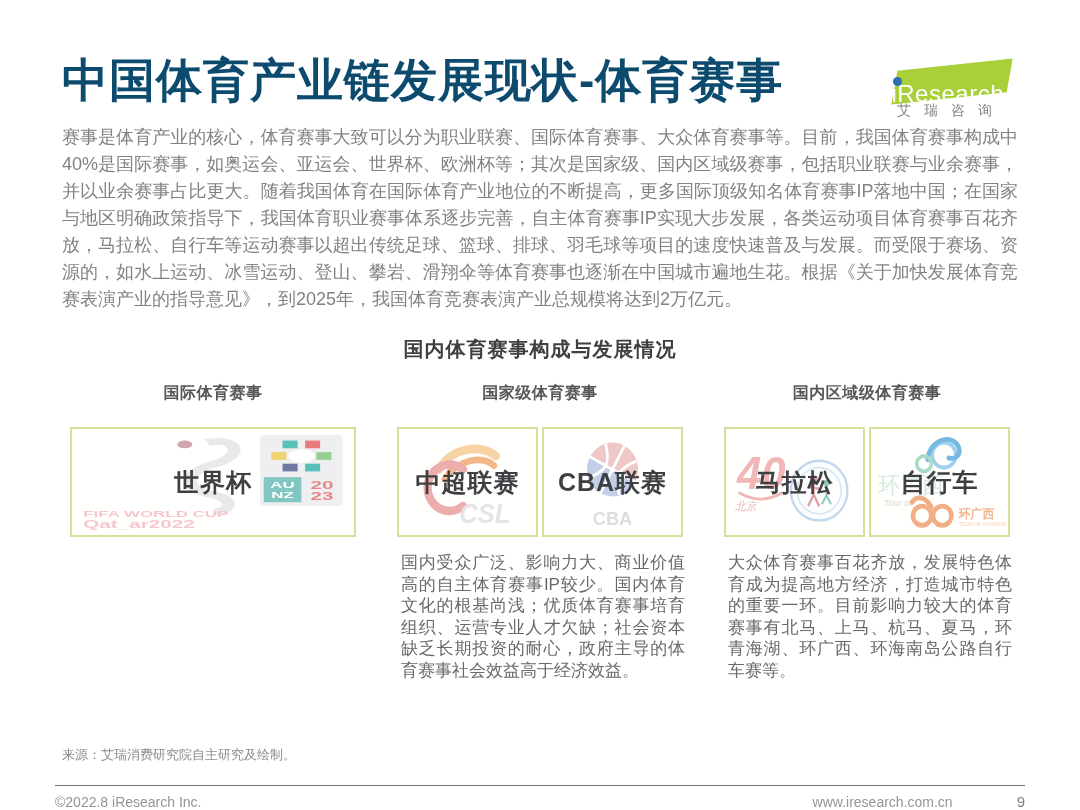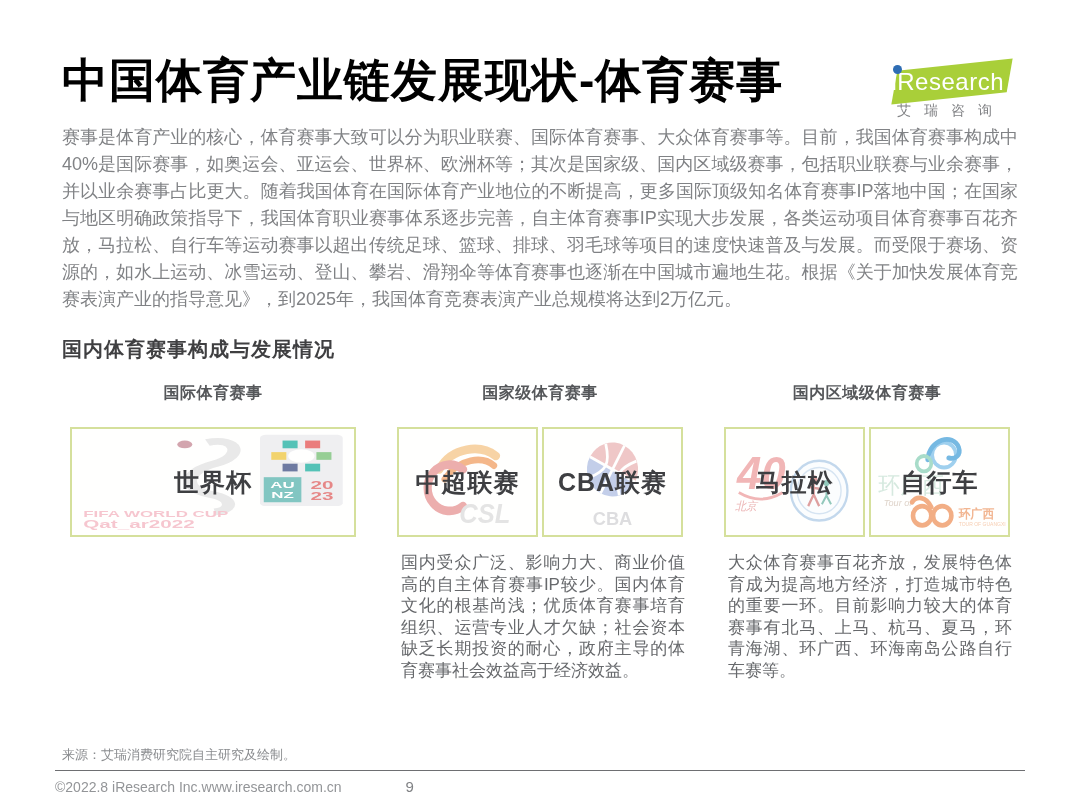--- a/index.html
+++ b/index.html
@@ -3,50 +3,50 @@
 <meta charset="utf-8">
 <style>
   * { margin:0; padding:0; box-sizing:border-box; }
   html,body { background:#ffffff; }
   body { font-family:"Liberation Sans","DejaVu Sans",sans-serif; }
   .page { position:relative; width:1080px; height:810px; background:#ffffff; overflow:hidden; }
   .content { padding:56px 62px 0 62px; }
 
   
   .header-row { position:relative; }
-  .page-title { font-size:46px; line-height:1.05; font-weight:700; color:#000000; letter-spacing:1px; white-space:nowrap; }
+  .page-title { font-size:46px; line-height:1.05; font-weight:700; color:#0c4a6e; letter-spacing:1px; white-space:nowrap; }
   .page-subtitle { margin-top:17px; font-size:30px; font-weight:400; color:#6d6e71; letter-spacing:0.5px; white-space:nowrap; }
 
   
   .brand { position:absolute; top:2px; right:2px; width:140px; height:64px; }
   .brand-shape { position:absolute; top:7px; right:6px; width:116px; height:33px; background:#a9cf39; transform:rotate(-6deg) skewX(-16deg); }
-  .brand-text { position:absolute; top:10px; right:12px; font-size:24px; font-weight:400; color:#ffffff; letter-spacing:0.5px; }
+  .brand-text { position:absolute; top:22px; right:12px; font-size:24px; font-weight:400; color:#ffffff; letter-spacing:0.5px; }
   .brand-i { position:relative; display:inline-block; }
   .brand-dot { position:absolute; left:2px; top:-3px; width:9px; height:9px; border-radius:50%; background:#2e6db4; }
   .brand-cn { position:absolute; top:44px; right:4px; width:128px; text-align:left; font-size:14px; color:#818285; letter-spacing:13px; text-indent:13px; white-space:nowrap; }
 
   
   .intro { margin-top:20px; font-size:18px; line-height:27px; color:#808285; text-align:justify; }
 
   
-  .section-title { margin-top:23px; font-size:20px; font-weight:700; color:#3f3f41; letter-spacing:1px; }
+  .section-title { margin-top:23px; text-align:center; font-size:20px; font-weight:700; color:#3f3f41; letter-spacing:1px; }
 
   .columns { display:flex; gap:25px; margin-top:20px; }
   .col { flex:1; min-width:0; }
   .col-header { text-align:center; font-size:16px; font-weight:700; color:#55575a; letter-spacing:0.5px; }
   .logo-row { display:flex; gap:4px; margin-top:23px; padding:0 8px; }
   .logo-cell { position:relative; flex:1; height:110px; background:#fffffe; border:2px solid #d5e09c; display:flex; align-items:center; justify-content:center; overflow:hidden; }
   .logo-cell svg { position:absolute; inset:0; width:100%; height:100%; }
   .cell-label { position:relative; z-index:2; font-size:25px; font-weight:700; color:#3e3f42; letter-spacing:1px; white-space:nowrap; }
 
   .col-desc { margin:15px 6px 0 12px; font-size:17px; line-height:21.5px; color:#67696c; text-align:justify; }
 
   
   .source-note { position:absolute; left:62px; bottom:46px; font-size:13px; color:#8a8c8f;margin-top:28px; }
-  .footer-bar { position:absolute; left:55px; right:55px; bottom:15px; border-top:1px solid #6e6f72; padding-top:7px; display:flex; align-items:center; }
+  .footer-bar { position:absolute; left:55px; right:55px; bottom:0; border-top:1px solid #6e6f72; padding-top:7px; display:flex; justify-content:space-between; align-items:center; }
   .footer-left { font-size:14px; color:#939598; }
   .footer-right { display:flex; align-items:center;gap:12px; }
   .footer-url { font-size:14px; color:#939598; }
   .footer-page { font-size:15px; color:#808285; margin-left:52px; }
 </style>
 </head>
 <body>
 
 <div class="page">
   <div class="content">

